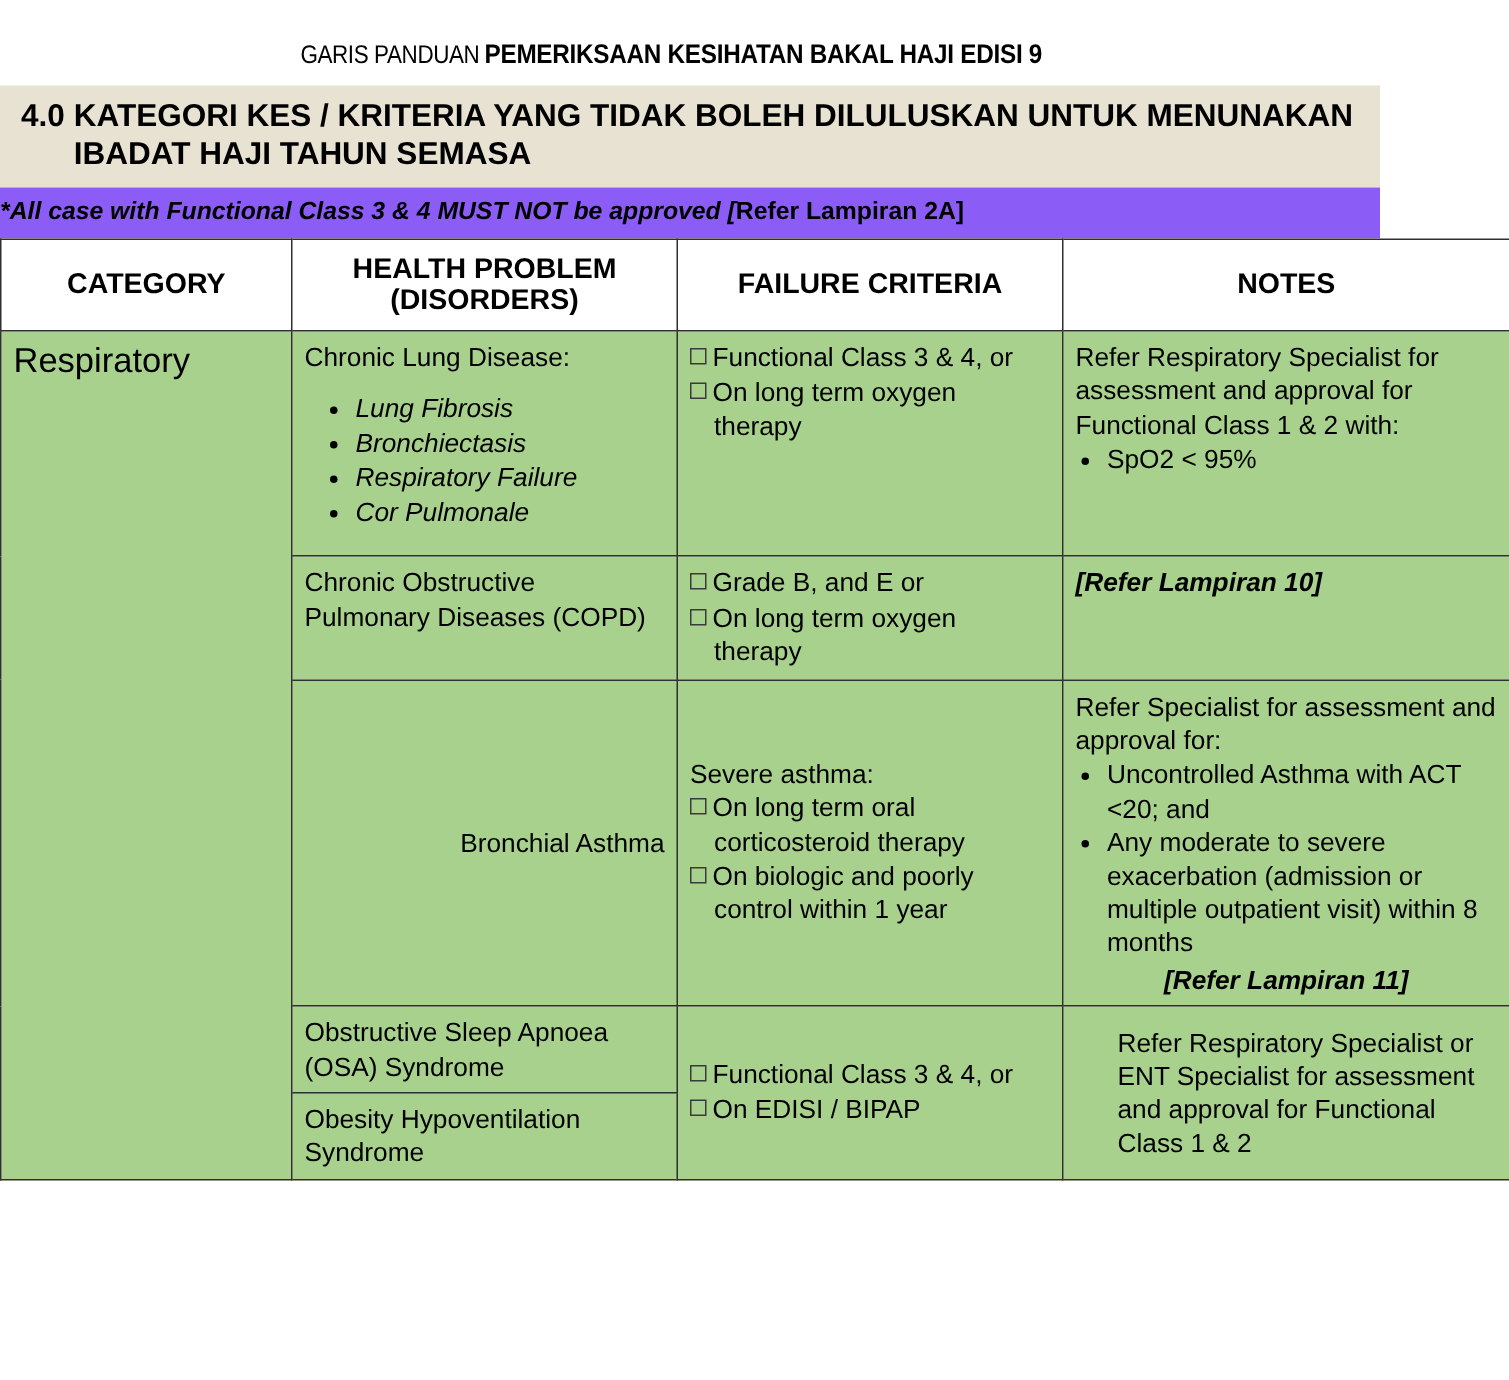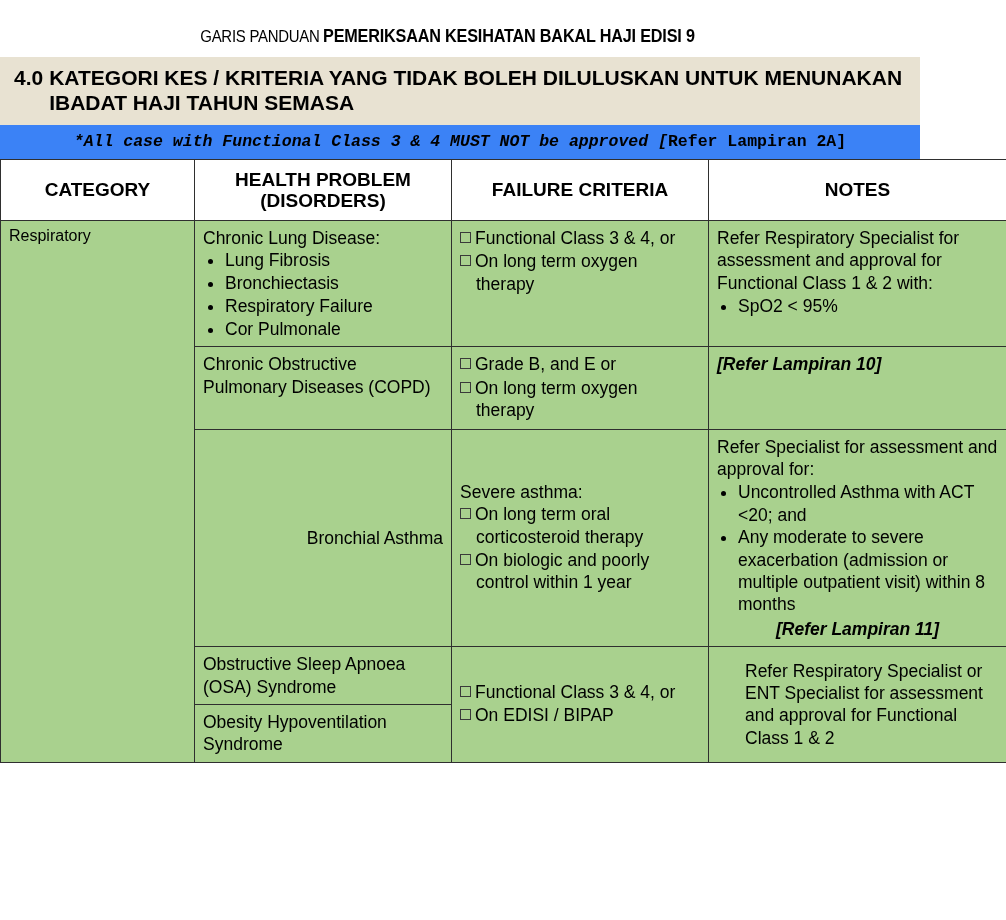--- a/index.html
+++ b/index.html
@@ -68,27 +68,25 @@
     padding-right: 6px;
   }
   .section-title {
     font-size: 21px;
     font-weight: bold;
     line-height: 1.18;
     flex: 1 1 auto;
   }
 
   .subnote {
-    background: #3b82f6;
-    text-align: center;
+    background: #8b5cf6;
     font-size: 16.5px;
     font-weight: bold;
     font-style: italic;
     padding: 7px 0 8px 0;
-    font-family: Liberation Mono, monospace;
   }
   .subnote .plain { font-style: normal; }
 
   
   table.main {
     border-collapse: collapse;
     width: 1006px;
     table-layout: fixed;
   }
   table.main th, table.main td {
@@ -106,32 +104,33 @@
     padding: 9px 6px;
     line-height: 1.12;
   }
   col.c1 { width: 194px; }
   col.c2 { width: 257px; }
   col.c3 { width: 257px; }
   col.c4 { width: 298px; }
 
   td.green { background: #a9d18e; }
   .cat-cell {
-    font-size: 16px;
+    font-size: 23px;
     vertical-align: middle;
     padding-left: 10px;
   }
   .body-text {
     font-size: 17.5px;
     line-height: 1.28;
   }
   ul.bullets {
-    margin: 0;
+    margin: 12px;
     padding-left: 22px;
     list-style-type: disc;
+    font-style: italic;
   }
   ul.bullets li {
     font-size: 17.5px;
     line-height: 1.3;
     margin: 0;
   }
   .chk-list { margin: 0; padding: 0; }
   .chk-item {
     font-size: 17.5px;
     line-height: 1.28;

